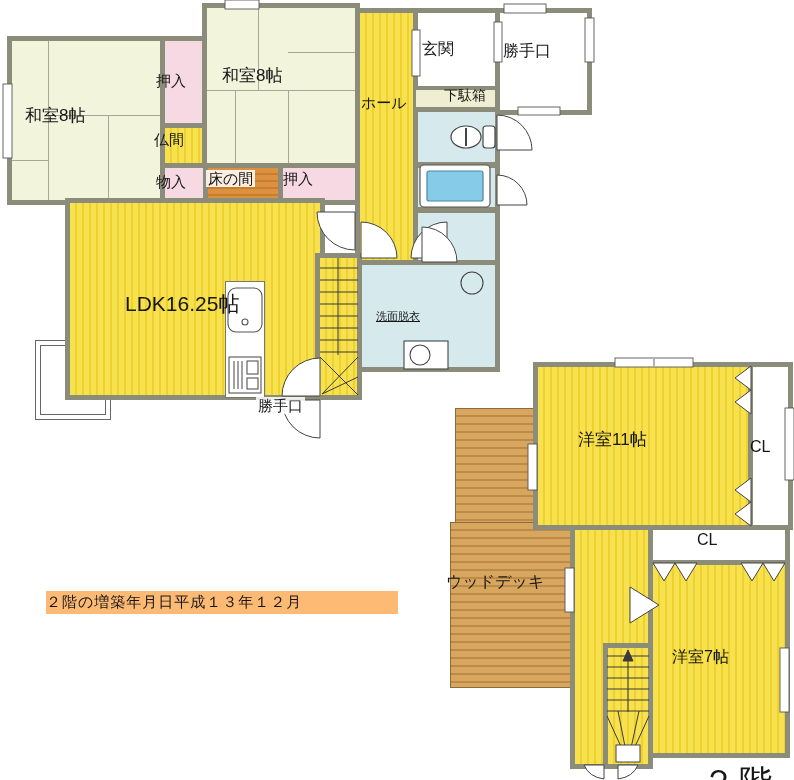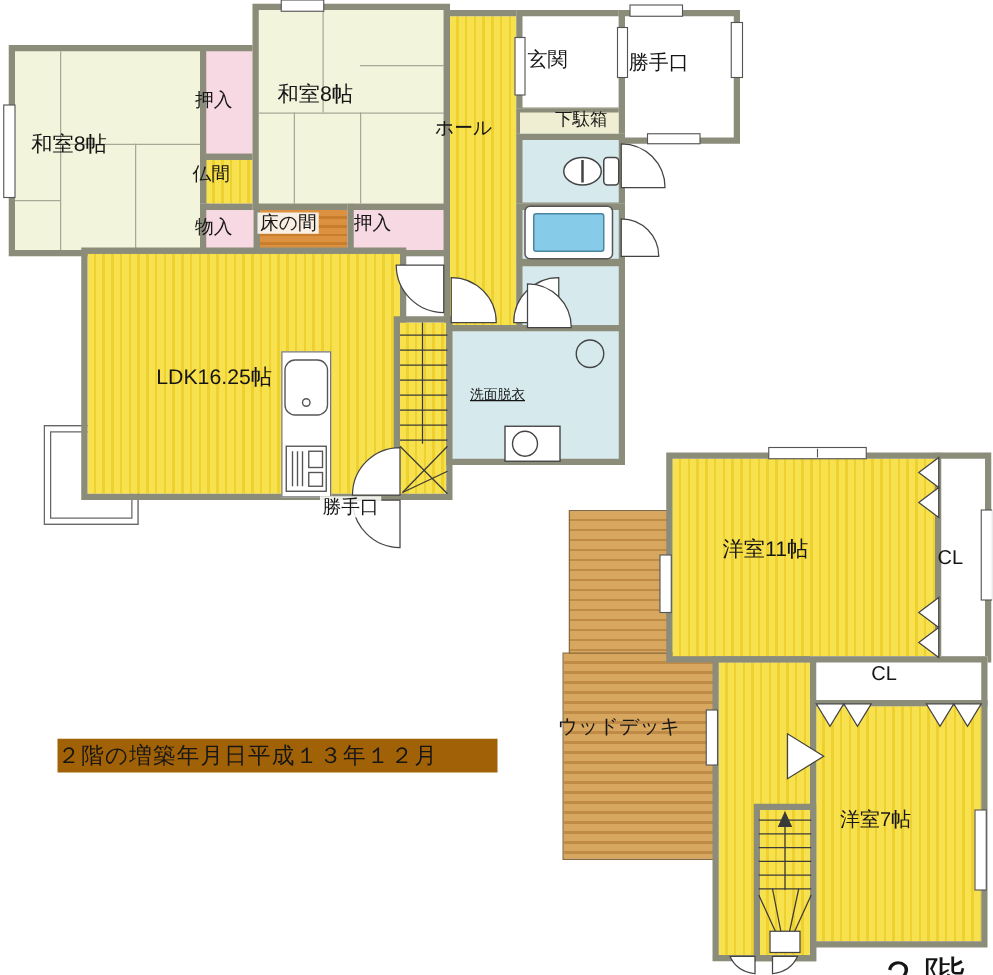--- a/index.html
+++ b/index.html
@@ -17,21 +17,21 @@
   .deck{position:absolute;box-sizing:border-box;border:1px solid #8a6a3a;
         background:repeating-linear-gradient(180deg,#d7a75f 0px,#d7a75f 6px,#bf8a45 6px,#bf8a45 8px);}
   .porch{position:absolute;box-sizing:border-box;background:#fff;border:1px solid #666;
          box-shadow:inset 0 0 0 4px #fff, inset 0 0 0 5px #666;}
   .counter{position:absolute;box-sizing:border-box;background:#fff;border:1px solid #777;}
   .tl{position:absolute;background:#a8a896;}
   .lbl{position:absolute;color:#161616;line-height:1.15;white-space:nowrap;
        font-family:"Liberation Sans",sans-serif;}
   .chip{background:rgba(255,255,255,.85);padding:0 2px;}
   .big{font-family:"Liberation Serif",serif;font-size:33px;letter-spacing:4px;}
-  .note{font-family:"Liberation Serif",serif;font-size:18px;background:#a16207;
+  .note{font-family:"Liberation Serif",serif;font-size:15px;background:#fdba74;
         letter-spacing:1px;padding:3px 0;}
   .disc{font-size:19px;text-align:left;letter-spacing:0.5px;}
   svg.overlay{position:absolute;left:0;top:0;}
 </style>
 </head>
 <body>
 
 <div class="canvas">
 
   <div class="porch" style="left:35px;top:340px;width:76px;height:80px;"></div>
@@ -196,25 +196,25 @@
   </svg>
 
 
   <div class="lbl" style="left:25px;top:106px;width:130px;font-size:17px;">和室8帖</div>
   <div class="lbl" style="left:156px;top:72px;width:56px;font-size:15px;">押入</div>
   <div class="lbl" style="left:222px;top:66px;width:120px;font-size:17px;">和室8帖</div>
   <div class="lbl" style="left:154px;top:131px;width:60px;font-size:15px;">仏間</div>
   <div class="lbl" style="left:156px;top:173px;width:56px;font-size:15px;">物入</div>
   <div class="lbl" style="left:206px;top:170px;width:76px;font-size:15px;"><span class="chip">床の間</span></div>
   <div class="lbl" style="left:283px;top:170px;width:72px;font-size:15px;">押入</div>
-  <div class="lbl" style="left:348px;top:94px;width:72px;font-size:15px;">ホール</div>
+  <div class="lbl" style="left:361px;top:94px;width:72px;font-size:15px;">ホール</div>
   <div class="lbl" style="left:422px;top:40px;width:70px;font-size:16px;">玄関</div>
   <div class="lbl" style="left:503px;top:42px;width:82px;font-size:16px;">勝手口</div>
   <div class="lbl" style="left:416px;top:87px;width:80px;font-size:14px;margin-left:28px;">下駄箱</div>
-  <div class="lbl" style="left:125px;top:292px;width:140px;font-size:17px;">LDK16.25帖</div>
+  <div class="lbl" style="left:125px;top:292px;width:140px;font-size:21px;">LDK16.25帖</div>
   <div class="lbl" style="left:376px;top:310px;width:104px;font-size:11px;text-decoration:underline;">洗面脱衣</div>
   <div class="lbl" style="left:256px;top:397px;width:72px;font-size:15px;"><span class="chip">勝手口</span></div>
 
   <div class="lbl big" style="left:702px;top:764px;width:90px;">２階</div>
   <div class="lbl" style="left:578px;top:430px;width:130px;font-size:17px;">洋室11帖</div>
   <div class="lbl" style="left:750px;top:438px;width:42px;font-size:16px;">CL</div>
   <div class="lbl" style="left:697px;top:531px;width:52px;font-size:16px;">CL</div>
   <div class="lbl" style="left:446px;top:573px;width:106px;font-size:16px;">ウッドデッキ</div>
   <div class="lbl" style="left:672px;top:648px;width:100px;font-size:16px;">洋室7帖</div>
 

